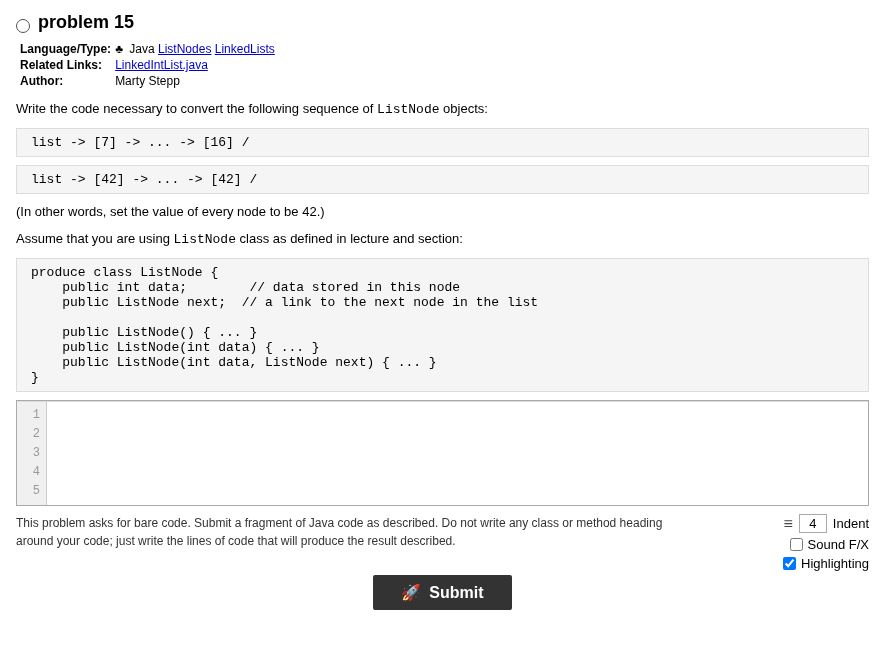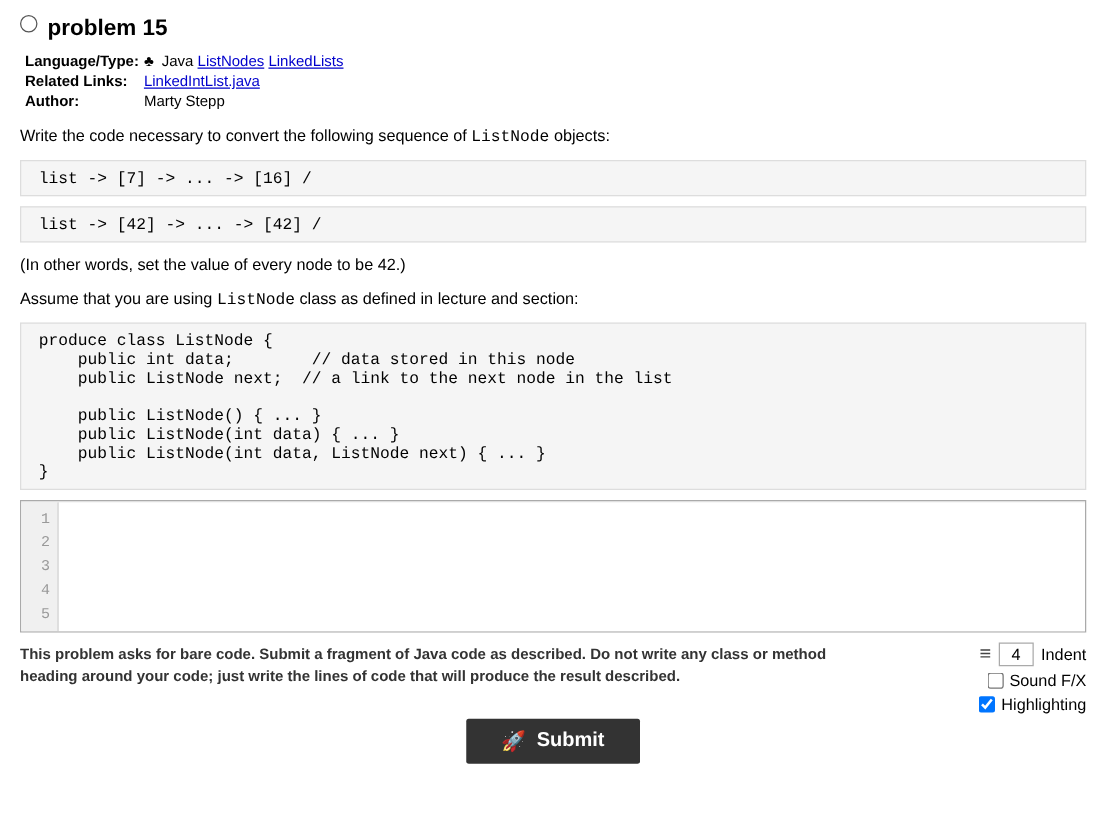--- a/index.html
+++ b/index.html
@@ -9,21 +9,21 @@
       background: #fff;
       color: #000;
       width: 885px;
       min-height: 672px;
     }
     .page-container {
       padding: 12px 16px 16px 16px;
     }
     .problem-header {
       display: flex;
-      align-items: flex-start;
+      align-items: flex-end;
       gap: 8px;
       margin-bottom: 8px;
     }
     .radio-circle {
       width: 14px;
       height: 14px;
       border: 1px solid #555;
       border-radius: 50%;
       display: inline-block;
       flex-shrink: 0;
@@ -160,21 +160,20 @@
     .rocket-icon {
       font-size: 16px;
     }
     .full-bottom {
       display: flex;
       align-items: flex-start;
       margin-top: 4px;
     }
     .bottom-left {
       flex: 1;
-      font-weight: bold;
     }
     .bottom-right {
       display: flex;
       flex-direction: column;
       align-items: flex-end;
       gap: 4px;
       min-width: 200px;
     }
   </style>
 </head>

